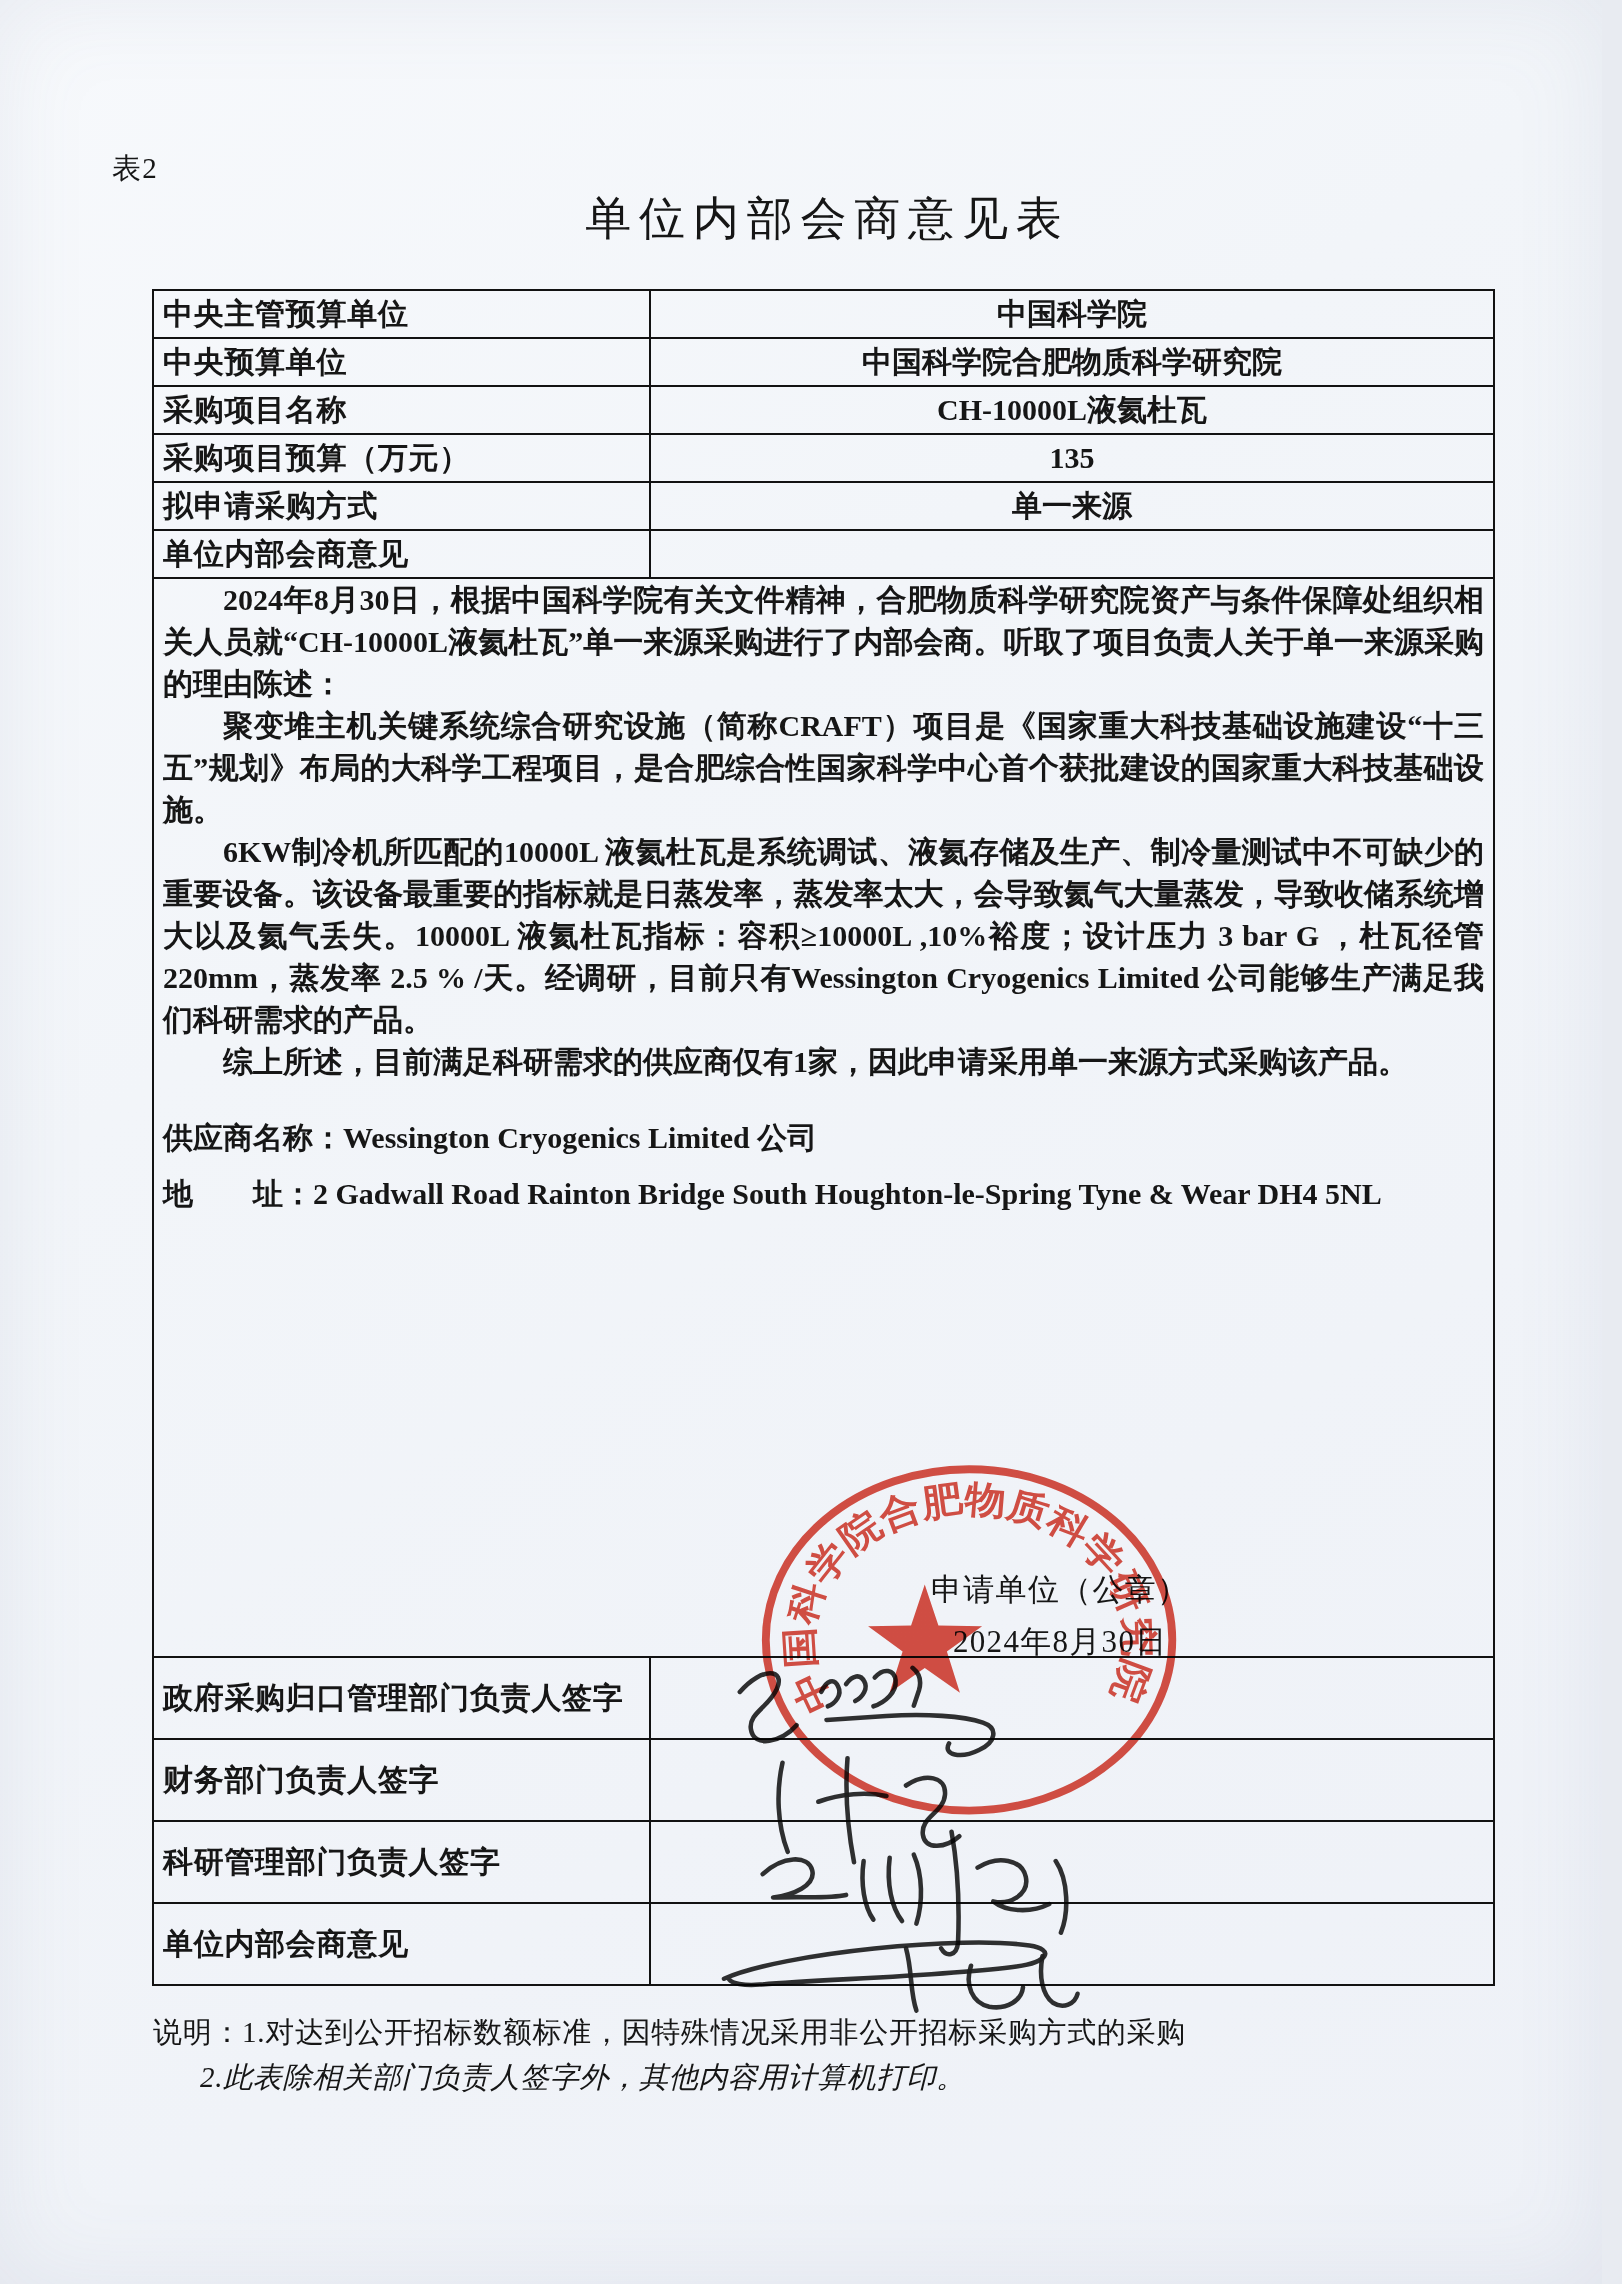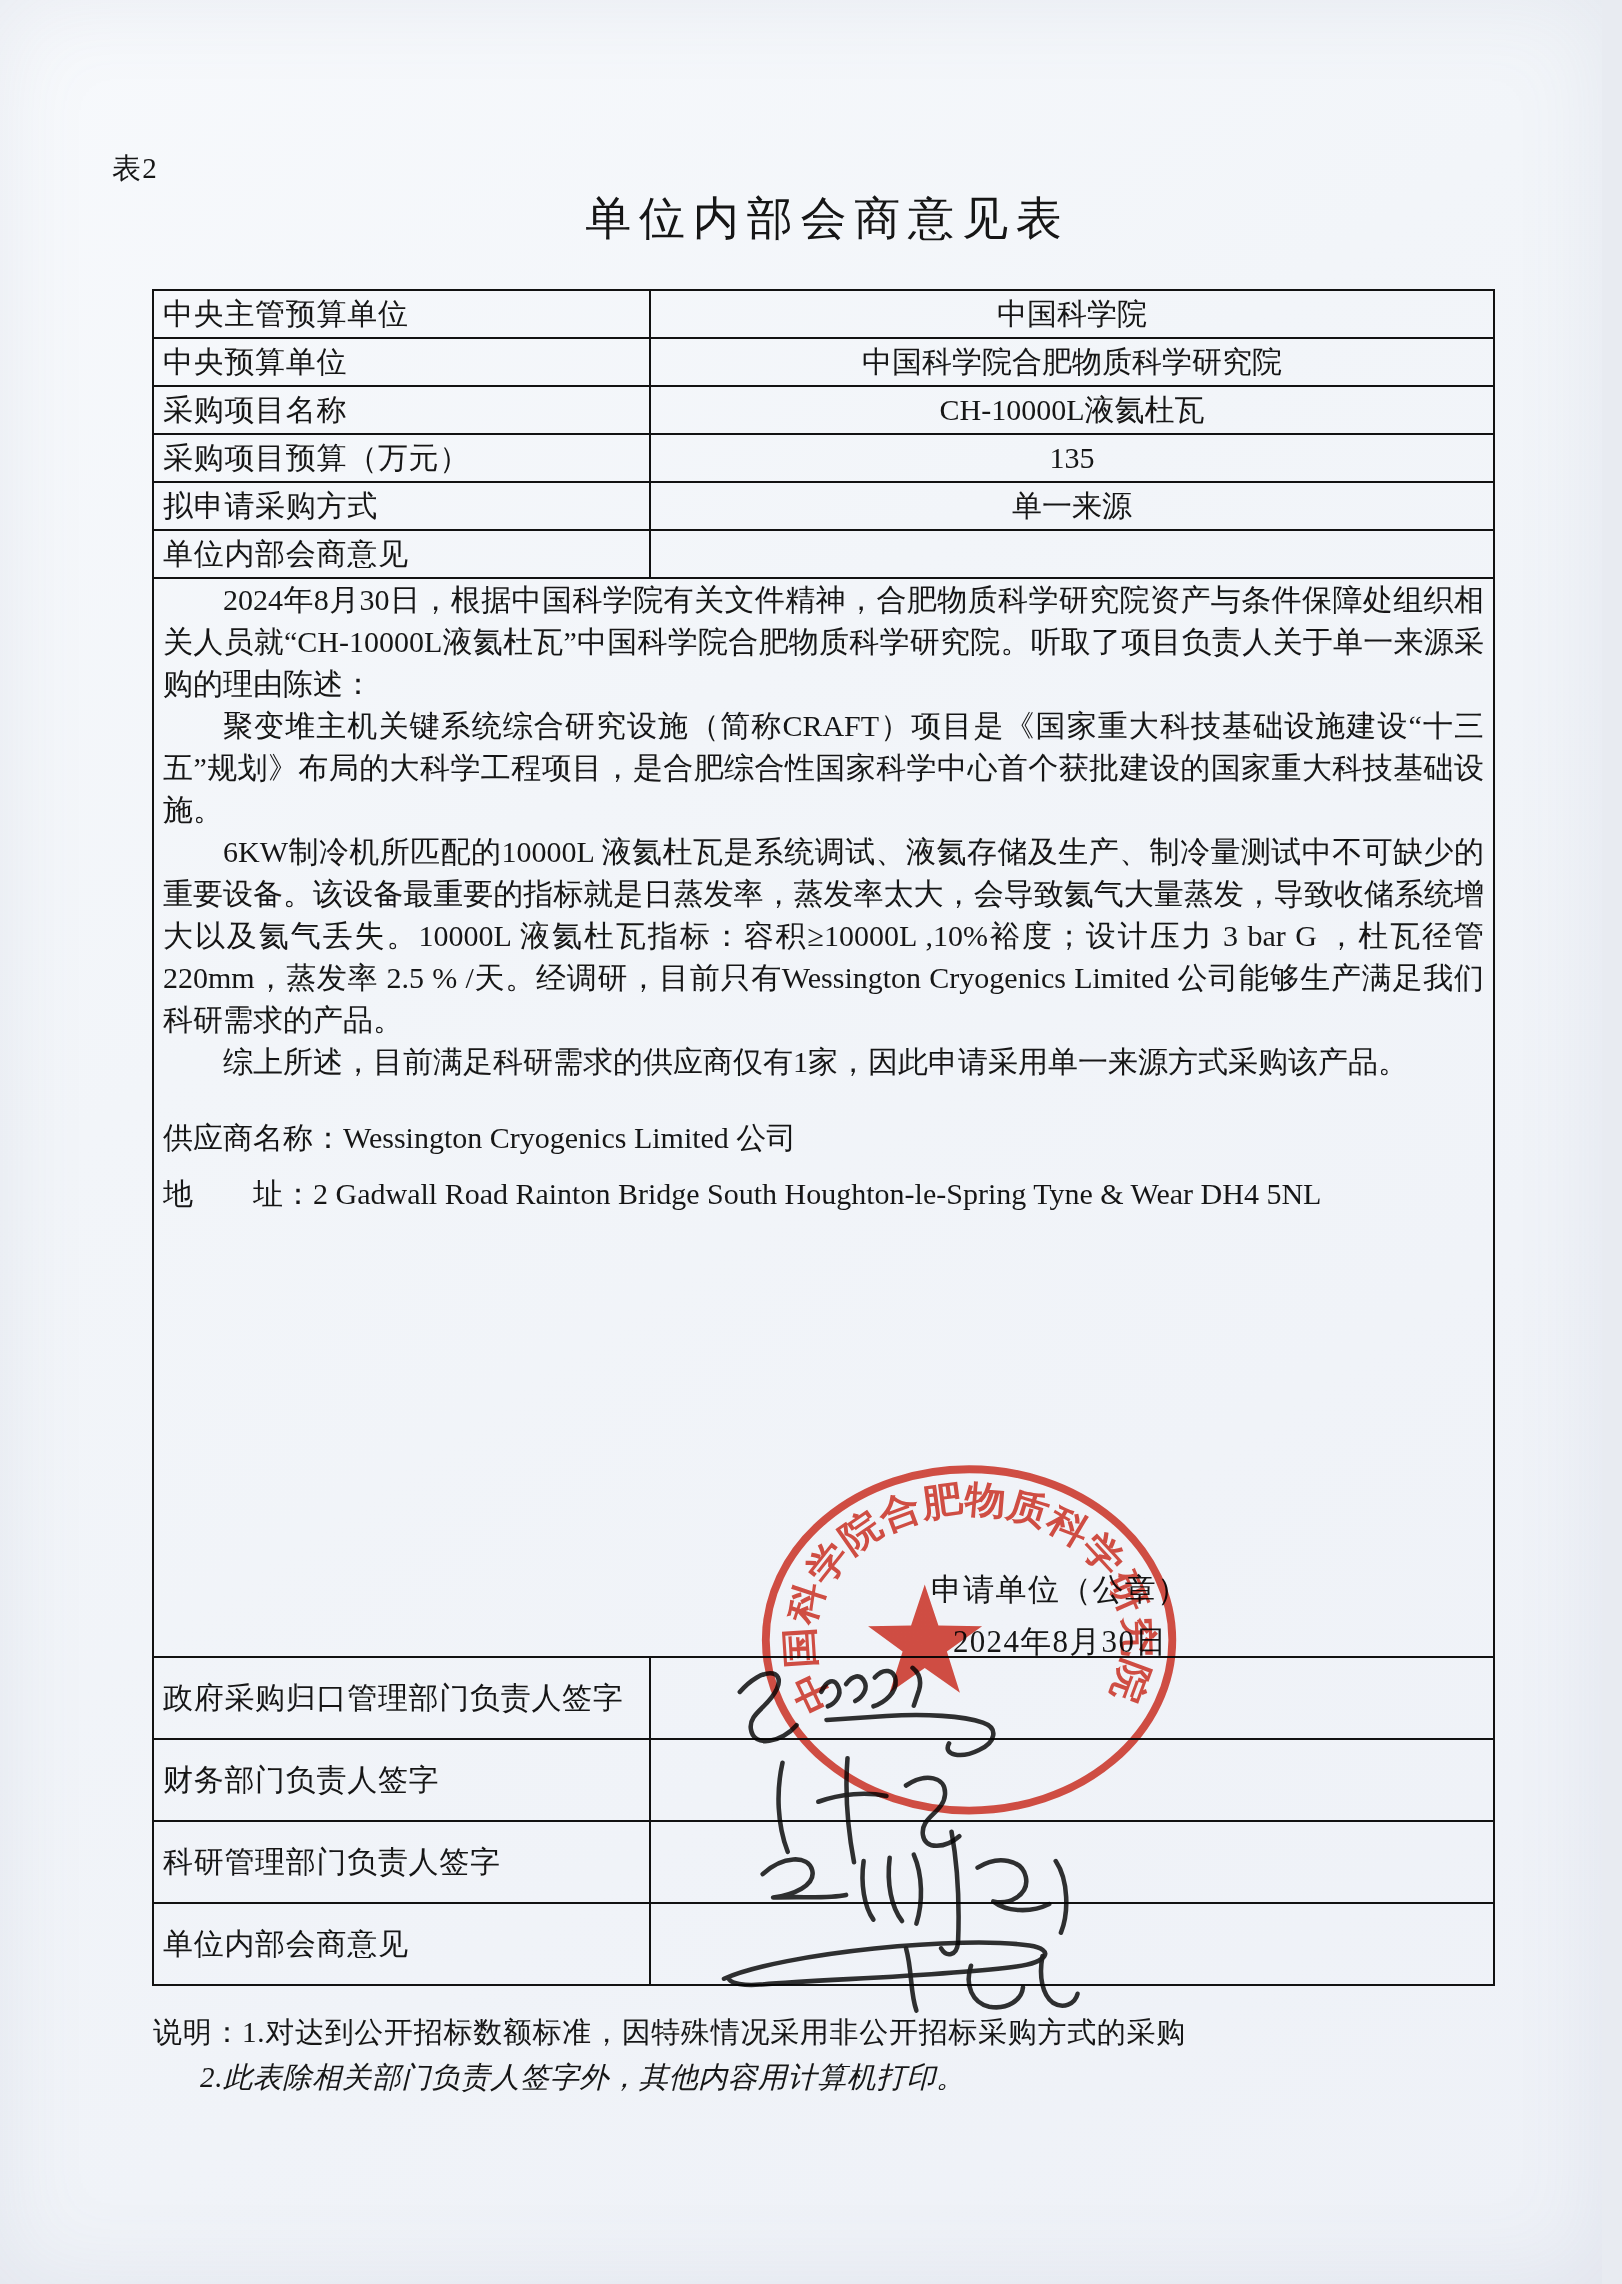--- a/index.html
+++ b/index.html
@@ -23,20 +23,21 @@
   }
   table.form-table{
     position:absolute;left:152px;top:289px;width:1343px;
     border-collapse:collapse;table-layout:fixed;
   }
   table.form-table td{
     border:2.6px solid #121212;
     font-size:30px;
     padding:0 9px;
     overflow:hidden;
+    font-weight:bold;
   }
   td.lbl{width:497px;text-align:left;padding-left:9px;letter-spacing:0.7px;}
   td.val{text-align:center;font-size:29px;}
   tr.info-row td{height:46px;}
   td.opinion{
     vertical-align:top;height:1077px;
     text-align:justify;line-height:42px;padding:11.7px 10.4px 0 10.4px;
   }
   td.opinion p{margin:0;text-indent:2em;}
   .supplier-line{margin-top:34px;}
@@ -108,21 +109,21 @@
       <tr class="info-row">
         <td class="lbl">拟申请采购方式</td>
         <td class="val">单一来源</td>
       </tr>
       <tr class="info-row">
         <td class="lbl">单位内部会商意见</td>
         <td class="val"></td>
       </tr>
       <tr>
         <td class="opinion" colspan="2">
-          <p>2024年8月30日，根据中国科学院有关文件精神，合肥物质科学研究院资产与条件保障处组织相关人员就“CH-10000L液氦杜瓦”中国科学院合肥物质科学研究院。听取了项目负责人关于单一来源采购的理由陈述：</p>
+          <p>2024年8月30日，根据中国科学院有关文件精神，合肥物质科学研究院资产与条件保障处组织相关人员就“CH-10000L液氦杜瓦”单一来源采购进行了内部会商。听取了项目负责人关于单一来源采购的理由陈述：</p>
           <p>聚变堆主机关键系统综合研究设施（简称CRAFT）项目是《国家重大科技基础设施建设“十三五”规划》布局的大科学工程项目，是合肥综合性国家科学中心首个获批建设的国家重大科技基础设施。</p>
           <p>6KW制冷机所匹配的10000L 液氦杜瓦是系统调试、液氦存储及生产、制冷量测试中不可缺少的重要设备。该设备最重要的指标就是日蒸发率，蒸发率太大，会导致氦气大量蒸发，导致收储系统增大以及氦气丢失。10000L 液氦杜瓦指标：容积≥10000L ,10%裕度；设计压力 3 bar G ，杜瓦径管 220mm，蒸发率 2.5 % /天。经调研，目前只有Wessington Cryogenics Limited 公司能够生产满足我们科研需求的产品。</p>
           <p>综上所述，目前满足科研需求的供应商仅有1家，因此申请采用单一来源方式采购该产品。</p>
           <div class="supplier-line"><span>供应商名称：</span><span>Wessington Cryogenics Limited 公司</span></div>
           <div class="address-line"><span>地　　址：</span><span>2 Gadwall Road Rainton Bridge South Houghton-le-Spring Tyne &amp; Wear DH4 5NL</span></div>
         </td>
       </tr>
       <tr class="sig-row">
         <td class="lbl">政府采购归口管理部门负责人签字</td>
         <td class="sigcell"></td>

